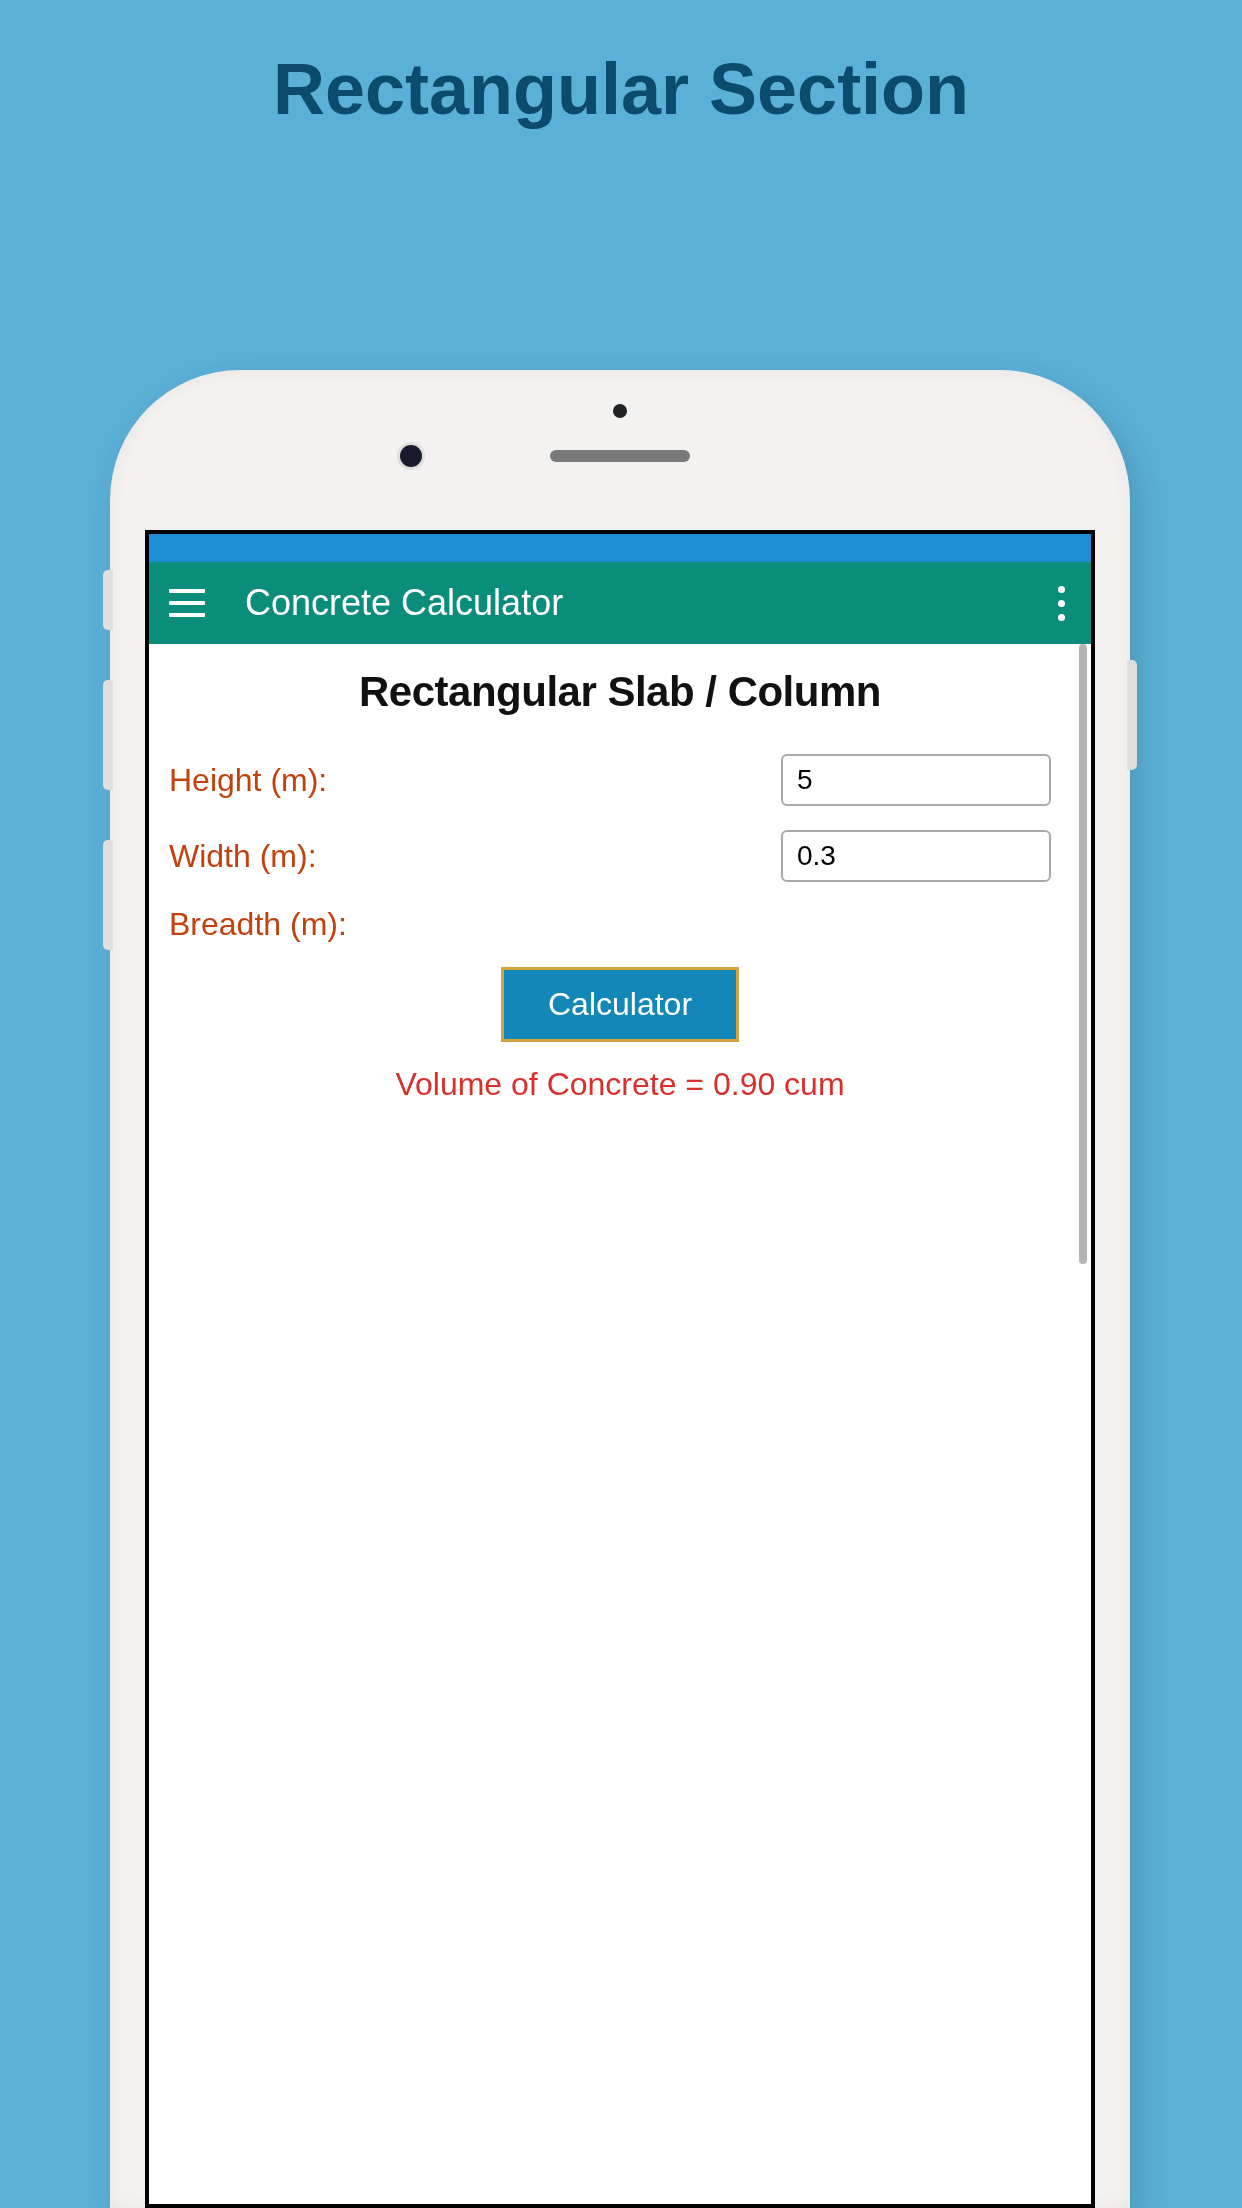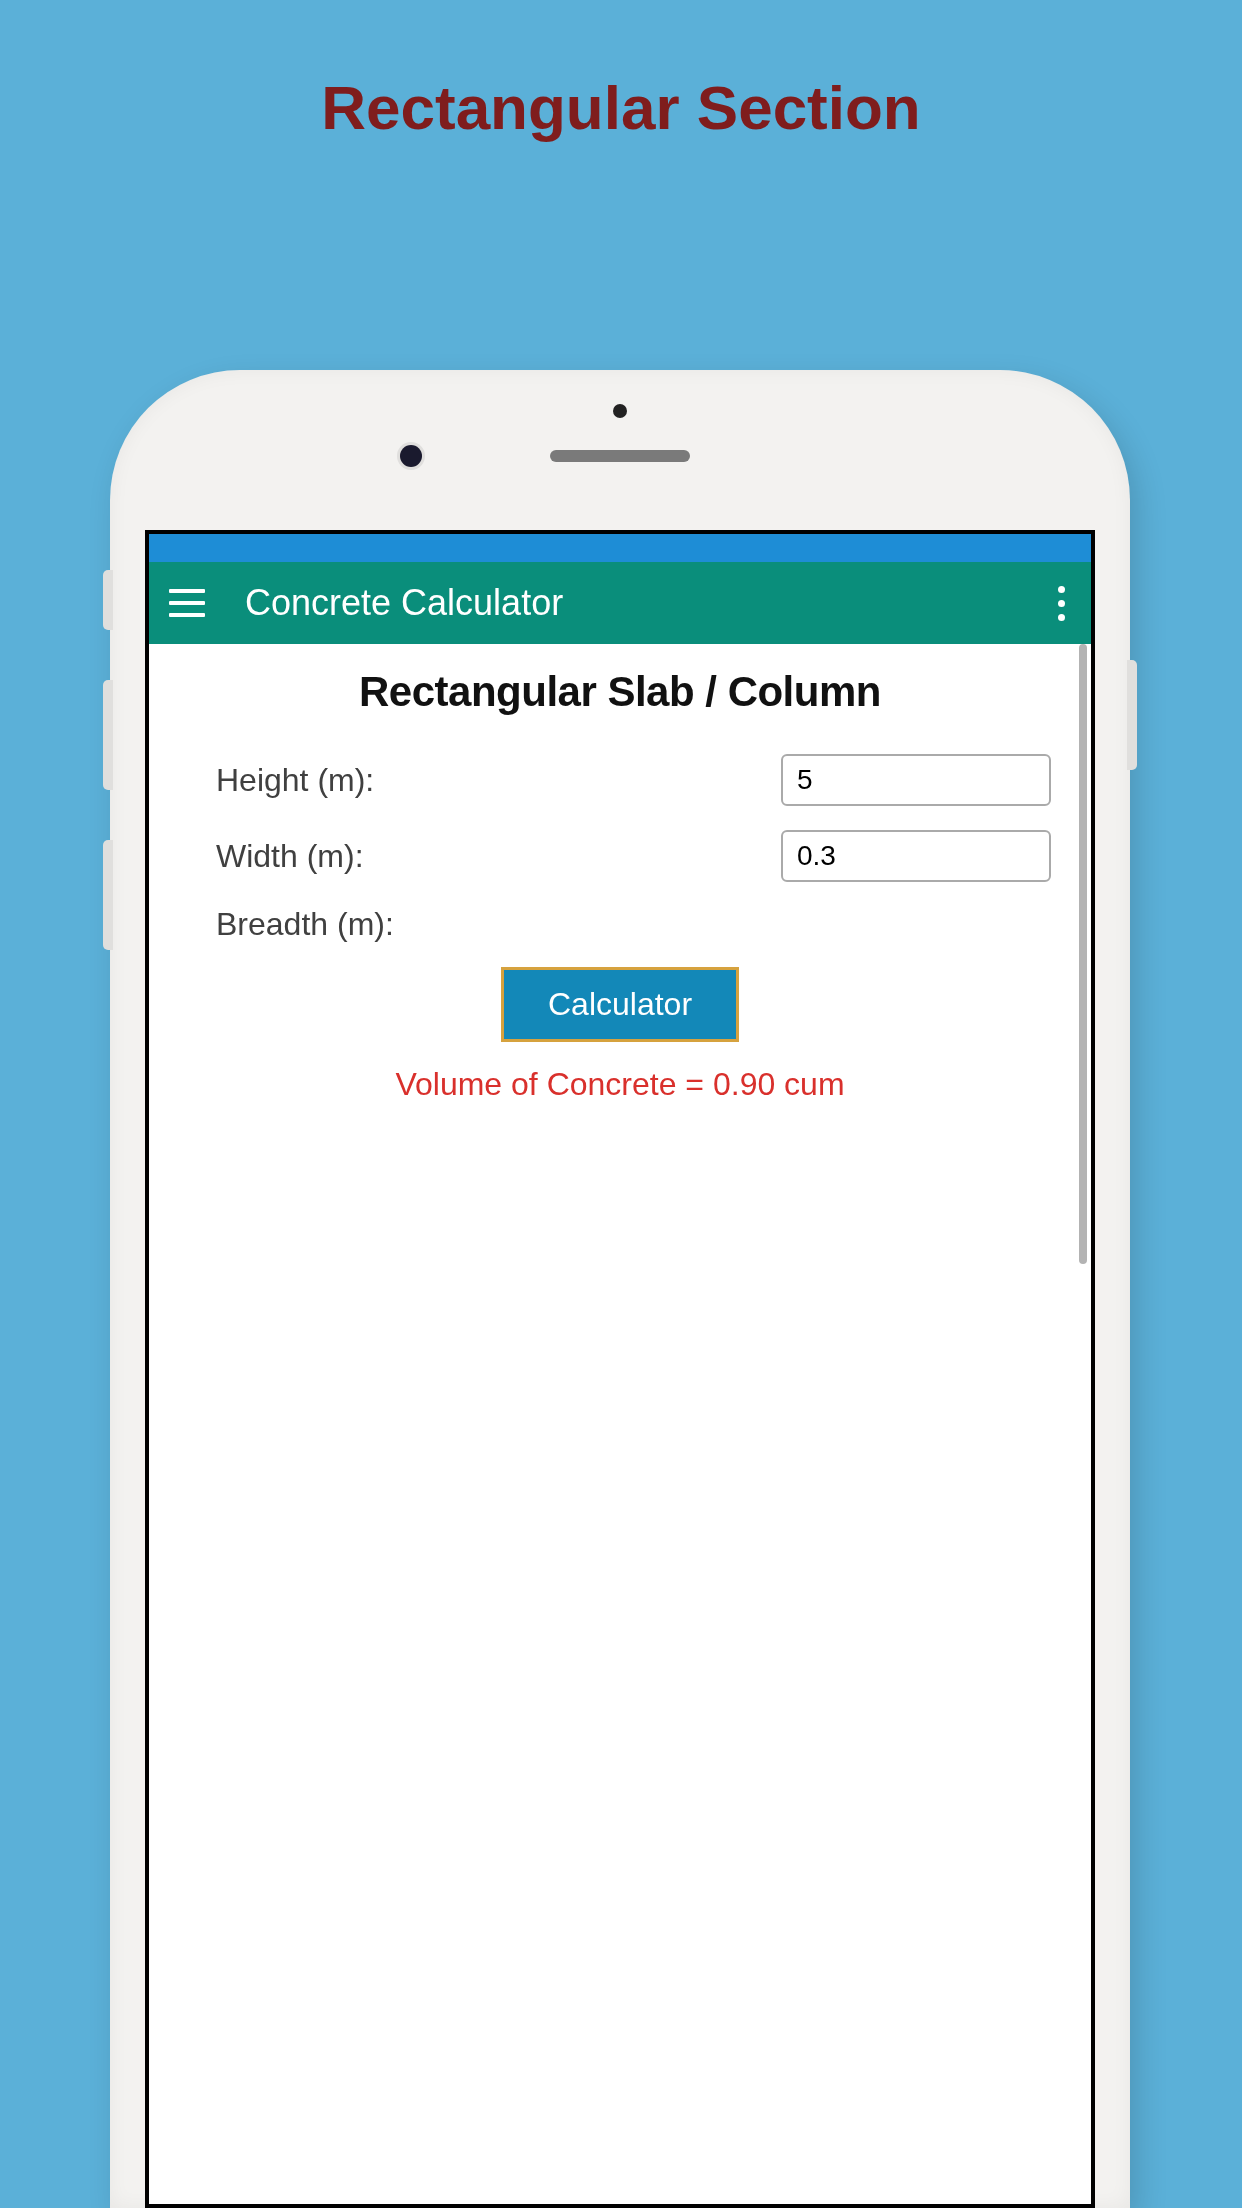--- a/index.html
+++ b/index.html
@@ -5,25 +5,25 @@
     * { margin: 0; padding: 0; box-sizing: border-box; }
     body {
       width: 1242px;
       height: 2208px;
       background: #5bb0d8;
       font-family: -apple-system, Arial, sans-serif;
       position: relative;
       overflow: hidden;
     }
     .promo-title {
-      color: #7f1d1d;
-      font-size: 62px;
+      color: #0c4a6e;
+      font-size: 72px;
       font-weight: 700;
       text-align: center;
-      padding-top: 72px;
+      padding-top: 48px;
     }
     .phone-frame {
       position: absolute;
       left: 110px;
       top: 370px;
       width: 1020px;
       height: 1838px;
       background: #f3f2f0;
       border-radius: 130px 130px 0 0;
       box-shadow: 8px 12px 30px rgba(0,0,0,0.15);
@@ -146,22 +146,21 @@
     }
     .form-row {
       display: flex;
       align-items: center;
       justify-content: space-between;
       margin-bottom: 24px;
       padding-right: 20px;
     }
     .form-label {
       font-size: 32px;
-      color: #404040;
-      margin-left: 47px;
+      color: #c2410c;
     }
     .form-input {
       width: 270px;
       height: 52px;
       border: 2px solid #aaa;
       border-radius: 6px;
       font-size: 28px;
       padding: 0 14px;
       color: #000;
       background: #fff;

